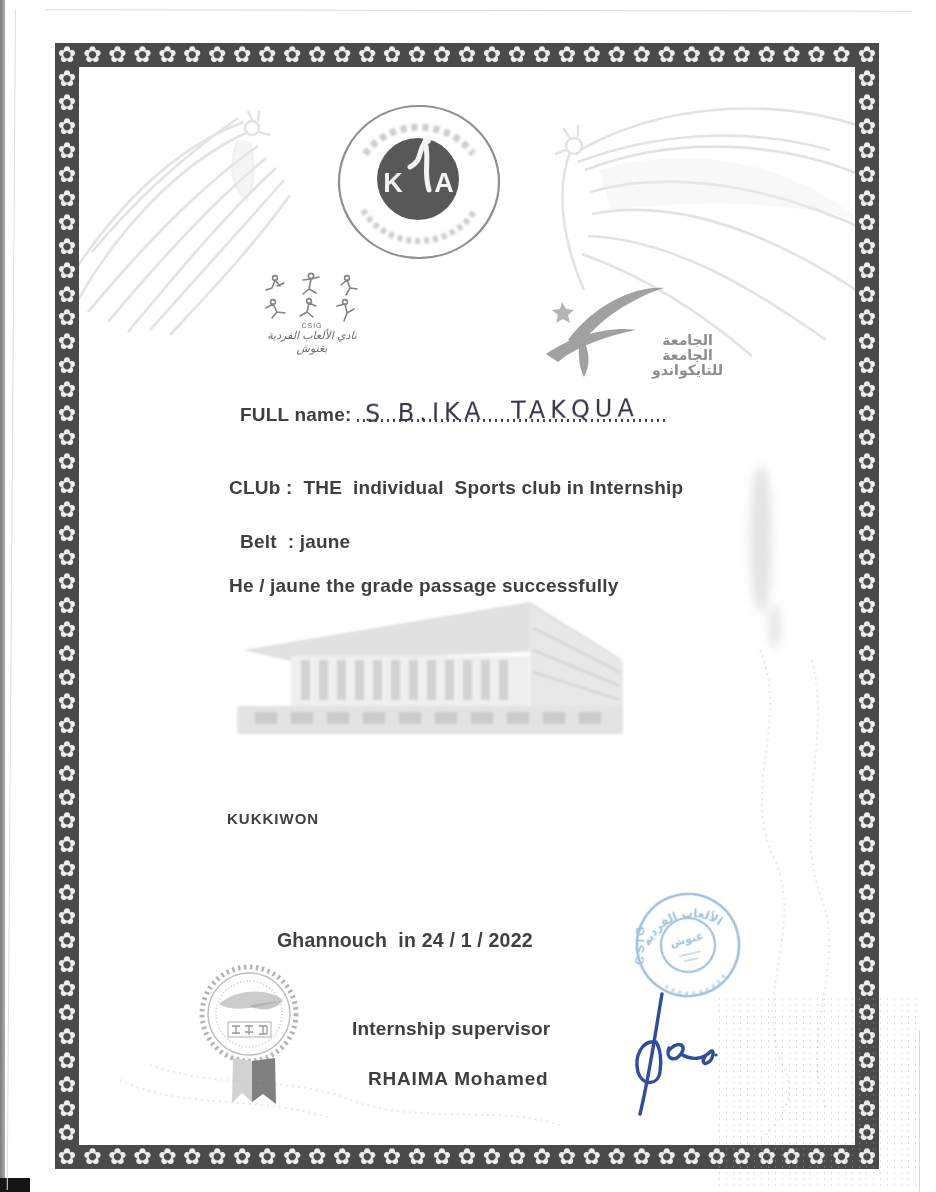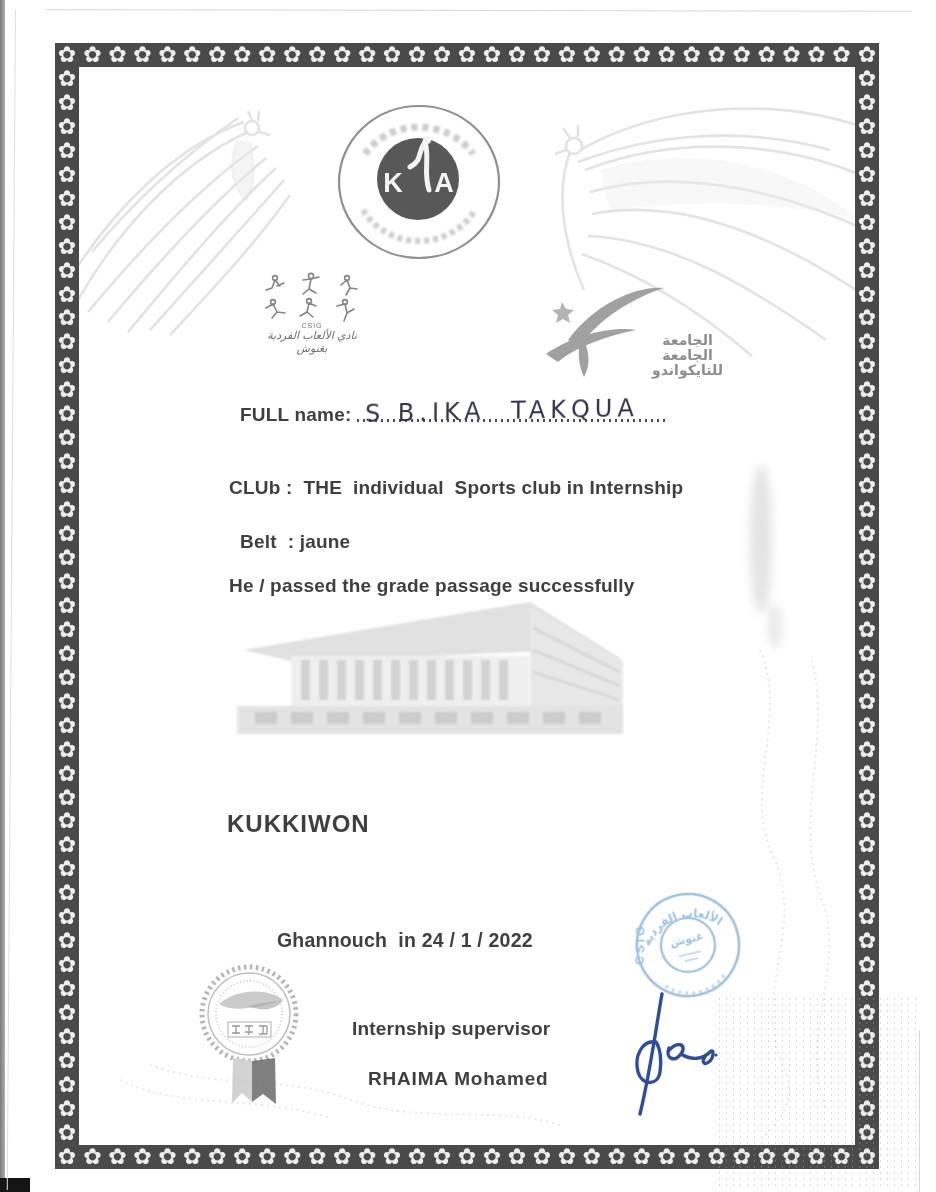--- a/index.html
+++ b/index.html
@@ -20,21 +20,21 @@
   .strip.h{flex-direction:row;}
   .strip.v{flex-direction:column;}
   .strip .flower{color:#ededed;font-family:"DejaVu Sans",sans-serif;font-size:22px;line-height:22px;text-shadow:0 0 1px #777;}
   .strip-top{left:55px;top:43px;width:824px;height:24px;}
   .strip-bottom{left:55px;top:1145px;width:824px;height:24px;}
   .strip-left{left:55px;top:43px;width:24px;height:1126px;}
   .strip-right{left:855px;top:43px;width:24px;height:1126px;}
   
   .print{color:var(--ink);font-weight:700;white-space:pre;filter:blur(.3px);letter-spacing:.2px;}
   .t19{font-size:19px;}
-  .kukkiwon{left:227px;top:810px;font-size:24px;letter-spacing:1px;}
+  .kukkiwon{left:227px;top:810px;font-size:15px;letter-spacing:1px;}
   .line-club{left:229px;top:477px;}
   .line-belt{left:229px;top:531px;margin-left:11px;}
   .line-result{left:229px;top:575px;}
   .date-line{left:277px;top:929px;font-size:19.5px;}
   .sup-title{left:352px;top:1018px;}
   .sup-name{left:368px;top:1068px;letter-spacing:.8px;}
   
   .fullname-row{left:240px;top:392px;display:flex;align-items:flex-end;}
   .name-slot{position:relative;width:315px;height:34px;margin-left:6px;}
   .dotted-line{position:absolute;left:0;bottom:4px;width:311px;height:3px;
@@ -329,21 +329,21 @@
 <div class="abs fullname-row">
   <span class="print t19">FULL name:</span>
   <span class="name-slot">
     <span class="dotted-line"></span>
     <span class="handwritten">S B.IKA  TAKQUA</span>
   </span>
 </div>
 
 <div class="abs print t19 line-club">CLUb :  THE  individual  Sports club in Internship</div>
 <div class="abs print t19 line-belt">Belt  : jaune</div>
-<div class="abs print t19 line-result">He / passed the grade passage successfully</div>
+<div class="abs print t19 line-result">He / jaune the grade passage successfully</div>
 
 <svg class="abs building" width="392" height="150" viewBox="0 0 392 150">
   <g filter="blur(.8px)">
     <polygon points="8,52 295,4 388,62 330,52 60,64" fill="#bdbdbd" opacity=".85"></polygon>
     <rect x="56" y="58" width="238" height="50" fill="#e3e3e3"></rect>
     <g fill="#a3a3a3" opacity=".8">
       <rect x="66" y="62" width="9" height="40"></rect>
         <rect x="84" y="62" width="9" height="40"></rect>
       <rect x="102" y="62" width="9" height="40"></rect>
         <rect x="120" y="62" width="9" height="40"></rect>

